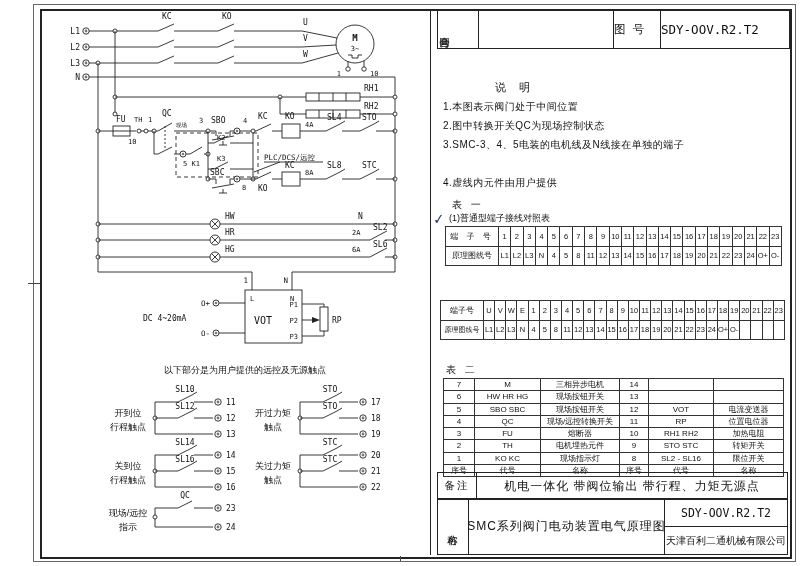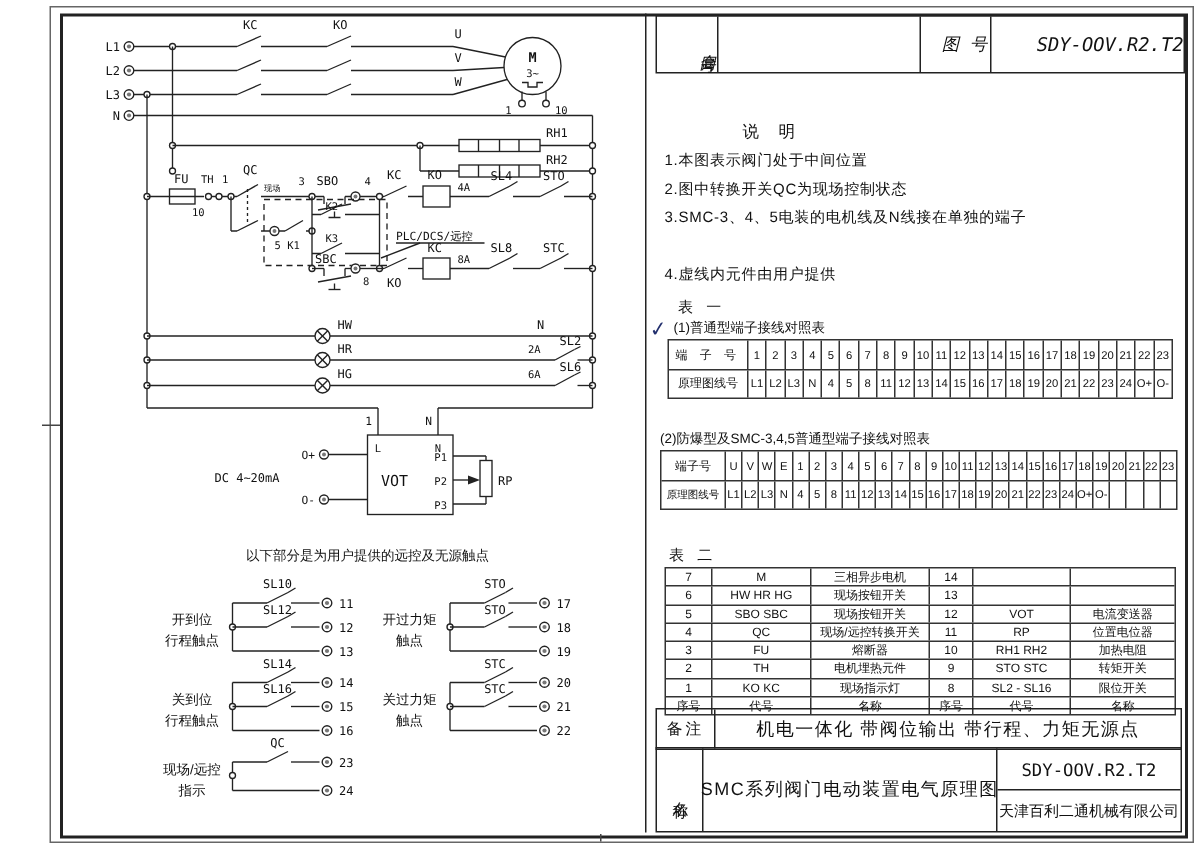--- a/index.html
+++ b/index.html
@@ -5,21 +5,21 @@
   html,body{margin:0;padding:0;background:#fff;}
   #page{position:relative;width:800px;height:566px;background:#fff;overflow:hidden;
         font-family:"Liberation Sans","DejaVu Sans",sans-serif;color:#111;}
   .abs{position:absolute;}
   #outer-frame{left:33px;top:4px;width:761px;height:556px;border:1px solid #666;}
   #inner-frame{left:40px;top:9px;width:748px;height:546px;border:2px solid #222;}
   #panel-divider{left:430px;top:9px;width:0;height:546px;border-left:1.5px solid #222;}
   .tick{background:#444;}
   
   #hdr{left:437px;top:10px;width:351px;height:37px;border:1.5px solid #222;display:flex;}
-  #hdr>div{border-left:1.5px solid #222;display:flex;align-items:center;justify-content:flex-end;font-style:italic;}
+  #hdr>div{border-left:1.5px solid #222;display:flex;align-items:center;justify-content:flex-start;}
   #hdr>div:first-child{border-left:none;}
   .vtext{writing-mode:vertical-rl;text-orientation:upright;font-size:10.5px;letter-spacing:1px;}
   
   .note-line{position:absolute;left:443px;font-size:10px;white-space:pre;letter-spacing:0.5px;}
   
   .tt{position:absolute;border:1px solid #333;display:flex;flex-direction:column;background:#fff;}
   .ttrow{flex:1;display:flex;min-height:0;}
   .ttrow+.ttrow{border-top:1px solid #333;justify-content:flex-end;}
   .ttlab{display:flex;align-items:center;justify-content:center;border-right:1px solid #333;font-size:8px;}
   .ttcells{flex:1;display:flex;}
@@ -141,21 +141,20 @@
           <div class="tcell">20</div>
           <div class="tcell">21</div>
           <div class="tcell">22</div>
           <div class="tcell">23</div>
           <div class="tcell">24</div>
           <div class="tcell">O+</div>
           <div class="tcell">O-</div>
         </div>
     </div>
   </div>
-  <div class="cap" style="left:440px;top:286px;">(2)防爆型及SMC-3,4,5普通型端子接线对照表</div>
   <div class="tt" style="left:440px;top:300px;width:343px;height:38px;">
     <div class="ttrow">
       <div class="ttlab" style="width:42px;">端子号</div>
       <div class="ttcells">
           <div class="tcell">U</div>
           <div class="tcell">V</div>
           <div class="tcell">W</div>
           <div class="tcell">E</div>
           <div class="tcell">1</div>
           <div class="tcell">2</div>

